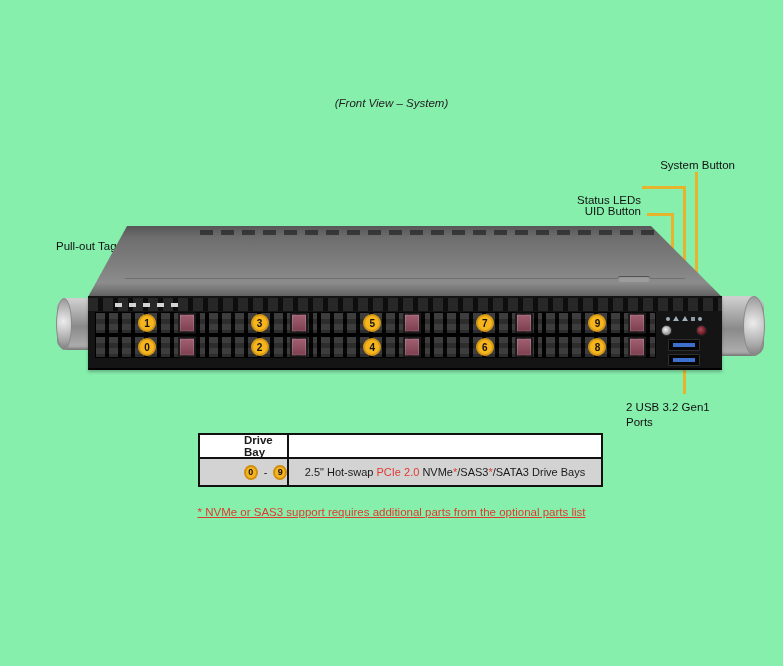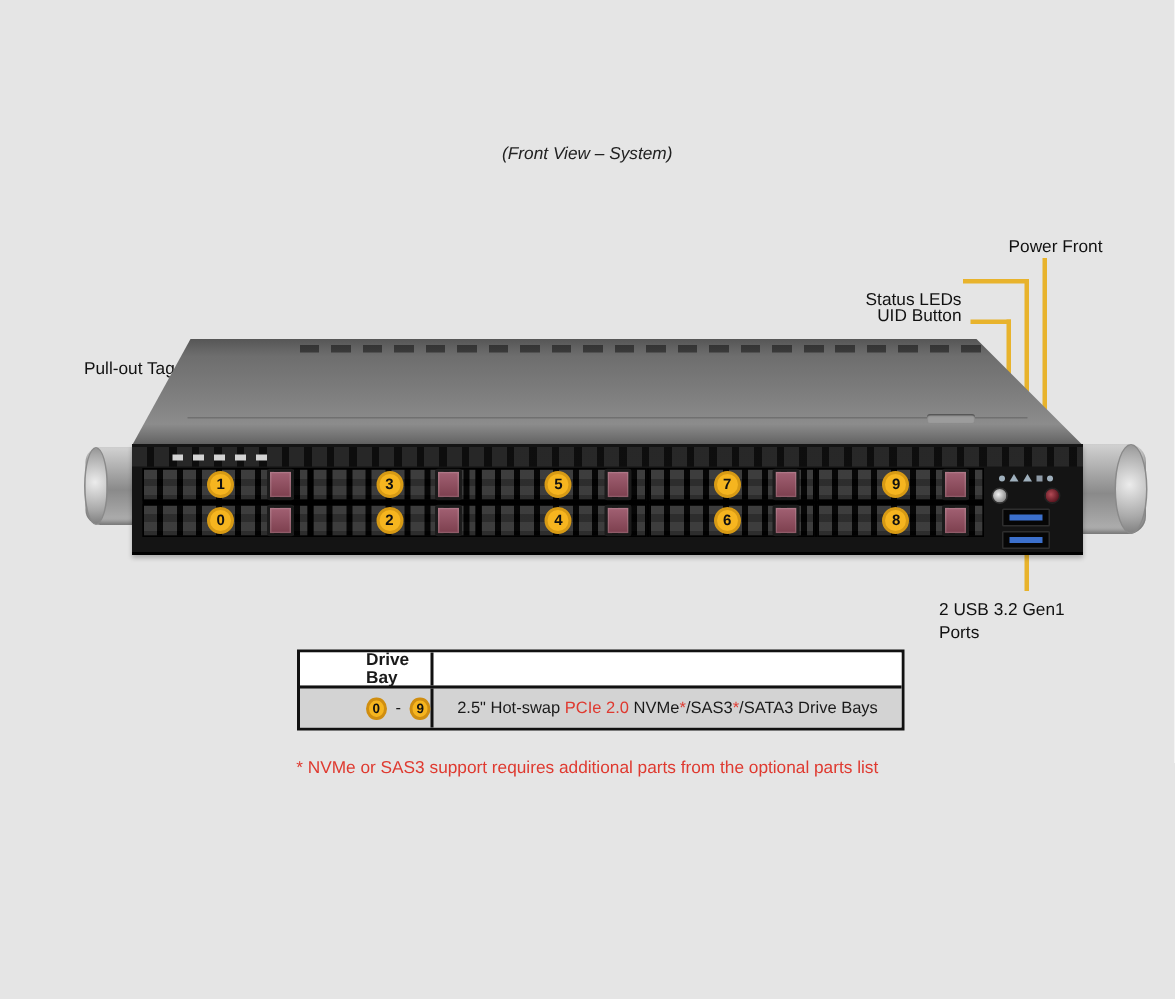--- a/index.html
+++ b/index.html
@@ -1,16 +1,16 @@
 <!DOCTYPE html>
 <html><head>
 <meta charset="utf-8">
 <style>
   html,body{margin:0;padding:0;background:#fff;}
-  .page{position:relative;width:783px;height:666px;background:#e5e5e5;overflow:hidden;
+  .page{position:relative;width:783px;height:666px;background:#86efac;overflow:hidden;
         font-family:"Liberation Sans", sans-serif;color:#1a1a1a;}
 
   
   .fig-title{position:absolute;top:97px;left:50%;transform:translateX(-50%);
              font-style:italic;font-size:11.5px;color:#222;white-space:nowrap;}
 
   
   .lbl{position:absolute;font-size:11.5px;white-space:nowrap;color:#111;}
   .lbl-power{top:159px;right:48px;}
   .lbl-status{top:178px;right:142px;margin-top:16px;}
@@ -94,30 +94,30 @@
   .cell{display:flex;align-items:center;justify-content:center;box-sizing:border-box;}
   .c1{width:89px;border-right:2px solid #111;padding-left:44px;}
   .c2{flex:1;}
   .bay-cell{gap:6px;}
   .bay-circle{width:11px;height:11px;border-radius:50%;background:#F6B51F;border:2px solid #D08E10;
        color:#111;font-size:9px;font-weight:bold;display:flex;align-items:center;justify-content:center;}
   .red{color:#DF3A30;}
 
   
   .footnote{position:absolute;left:0;top:506px;width:783px;text-align:center;
-       color:#DF3A30;font-size:11.5px;}
+       color:#DF3A30;font-size:11.5px;text-decoration:underline;}
 </style>
 </head>
 <body>
 
 <div class="page">
 
   <div class="fig-title">(Front View – System)</div>
 
-  <div class="lbl lbl-power">Power Front</div>
+  <div class="lbl lbl-power">System Button</div>
   <div class="lbl lbl-status">Status LEDs</div>
   <div class="lbl lbl-uid">UID Button</div>
   <div class="lbl lbl-pullout">Pull-out Tag</div>
   <div class="lbl lbl-usb">
     <div>2 USB 3.2 Gen1</div>
     <div>Ports</div>
   </div>
 
   <div class="cline l-power"></div>
   <div class="cline l-status-h"></div>

